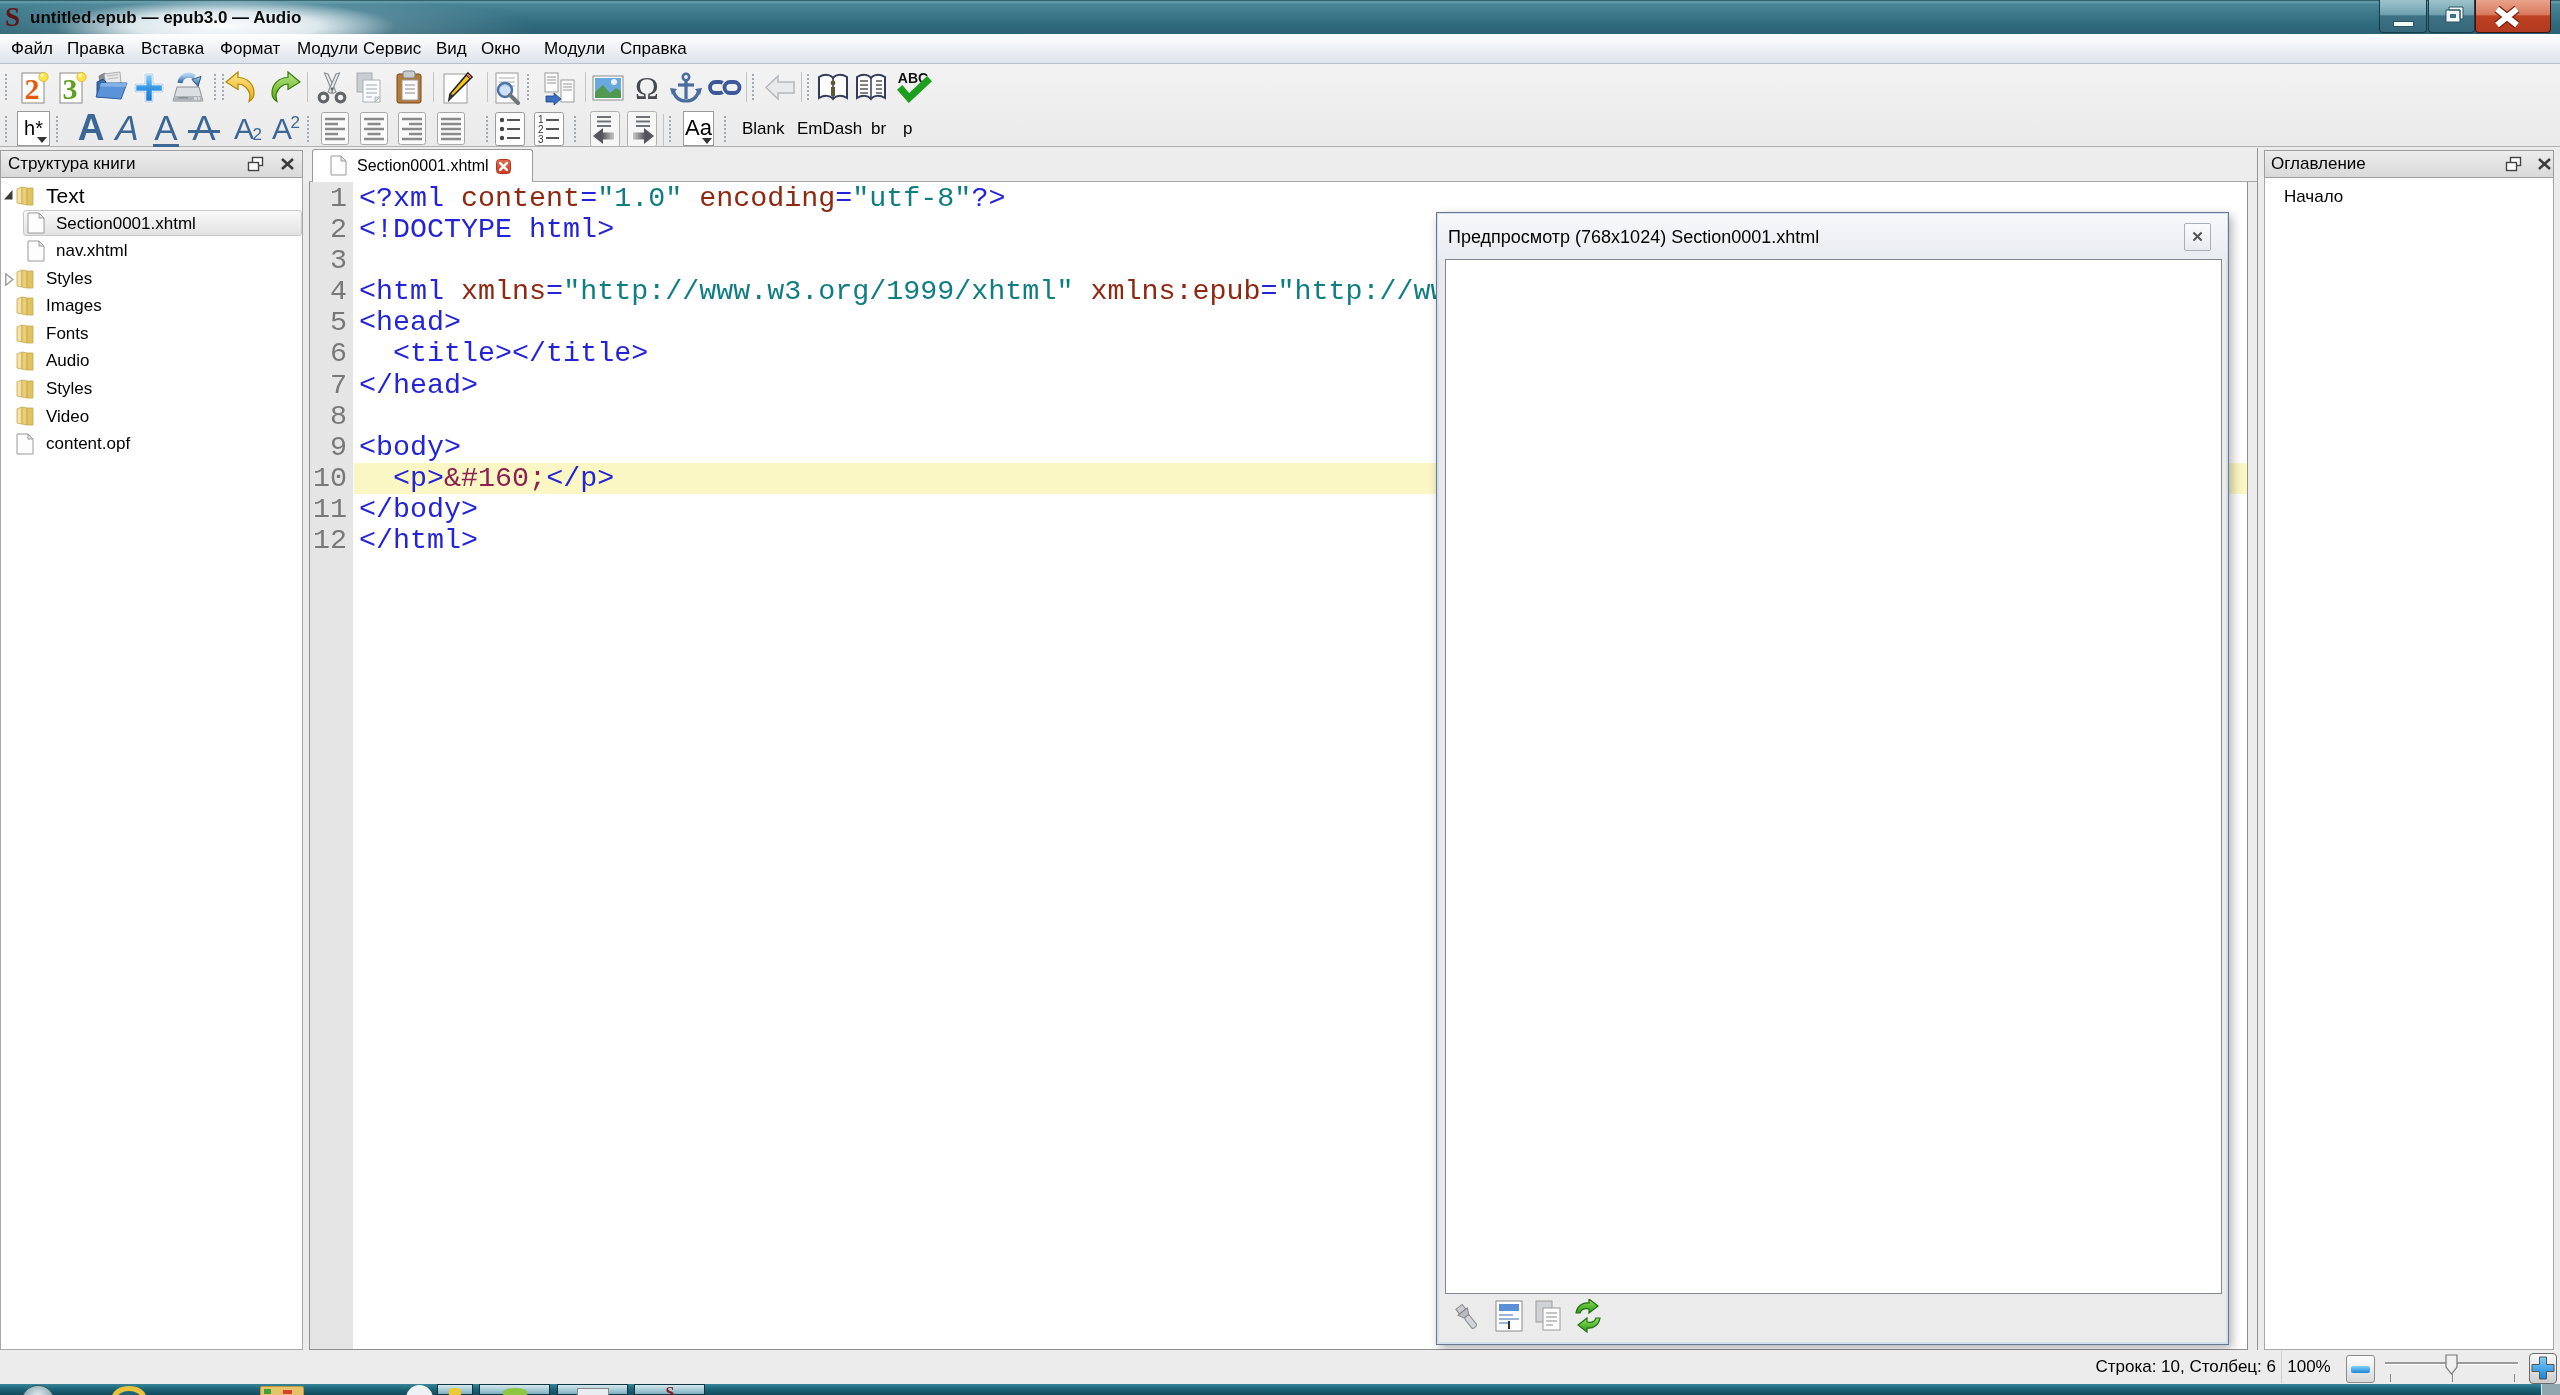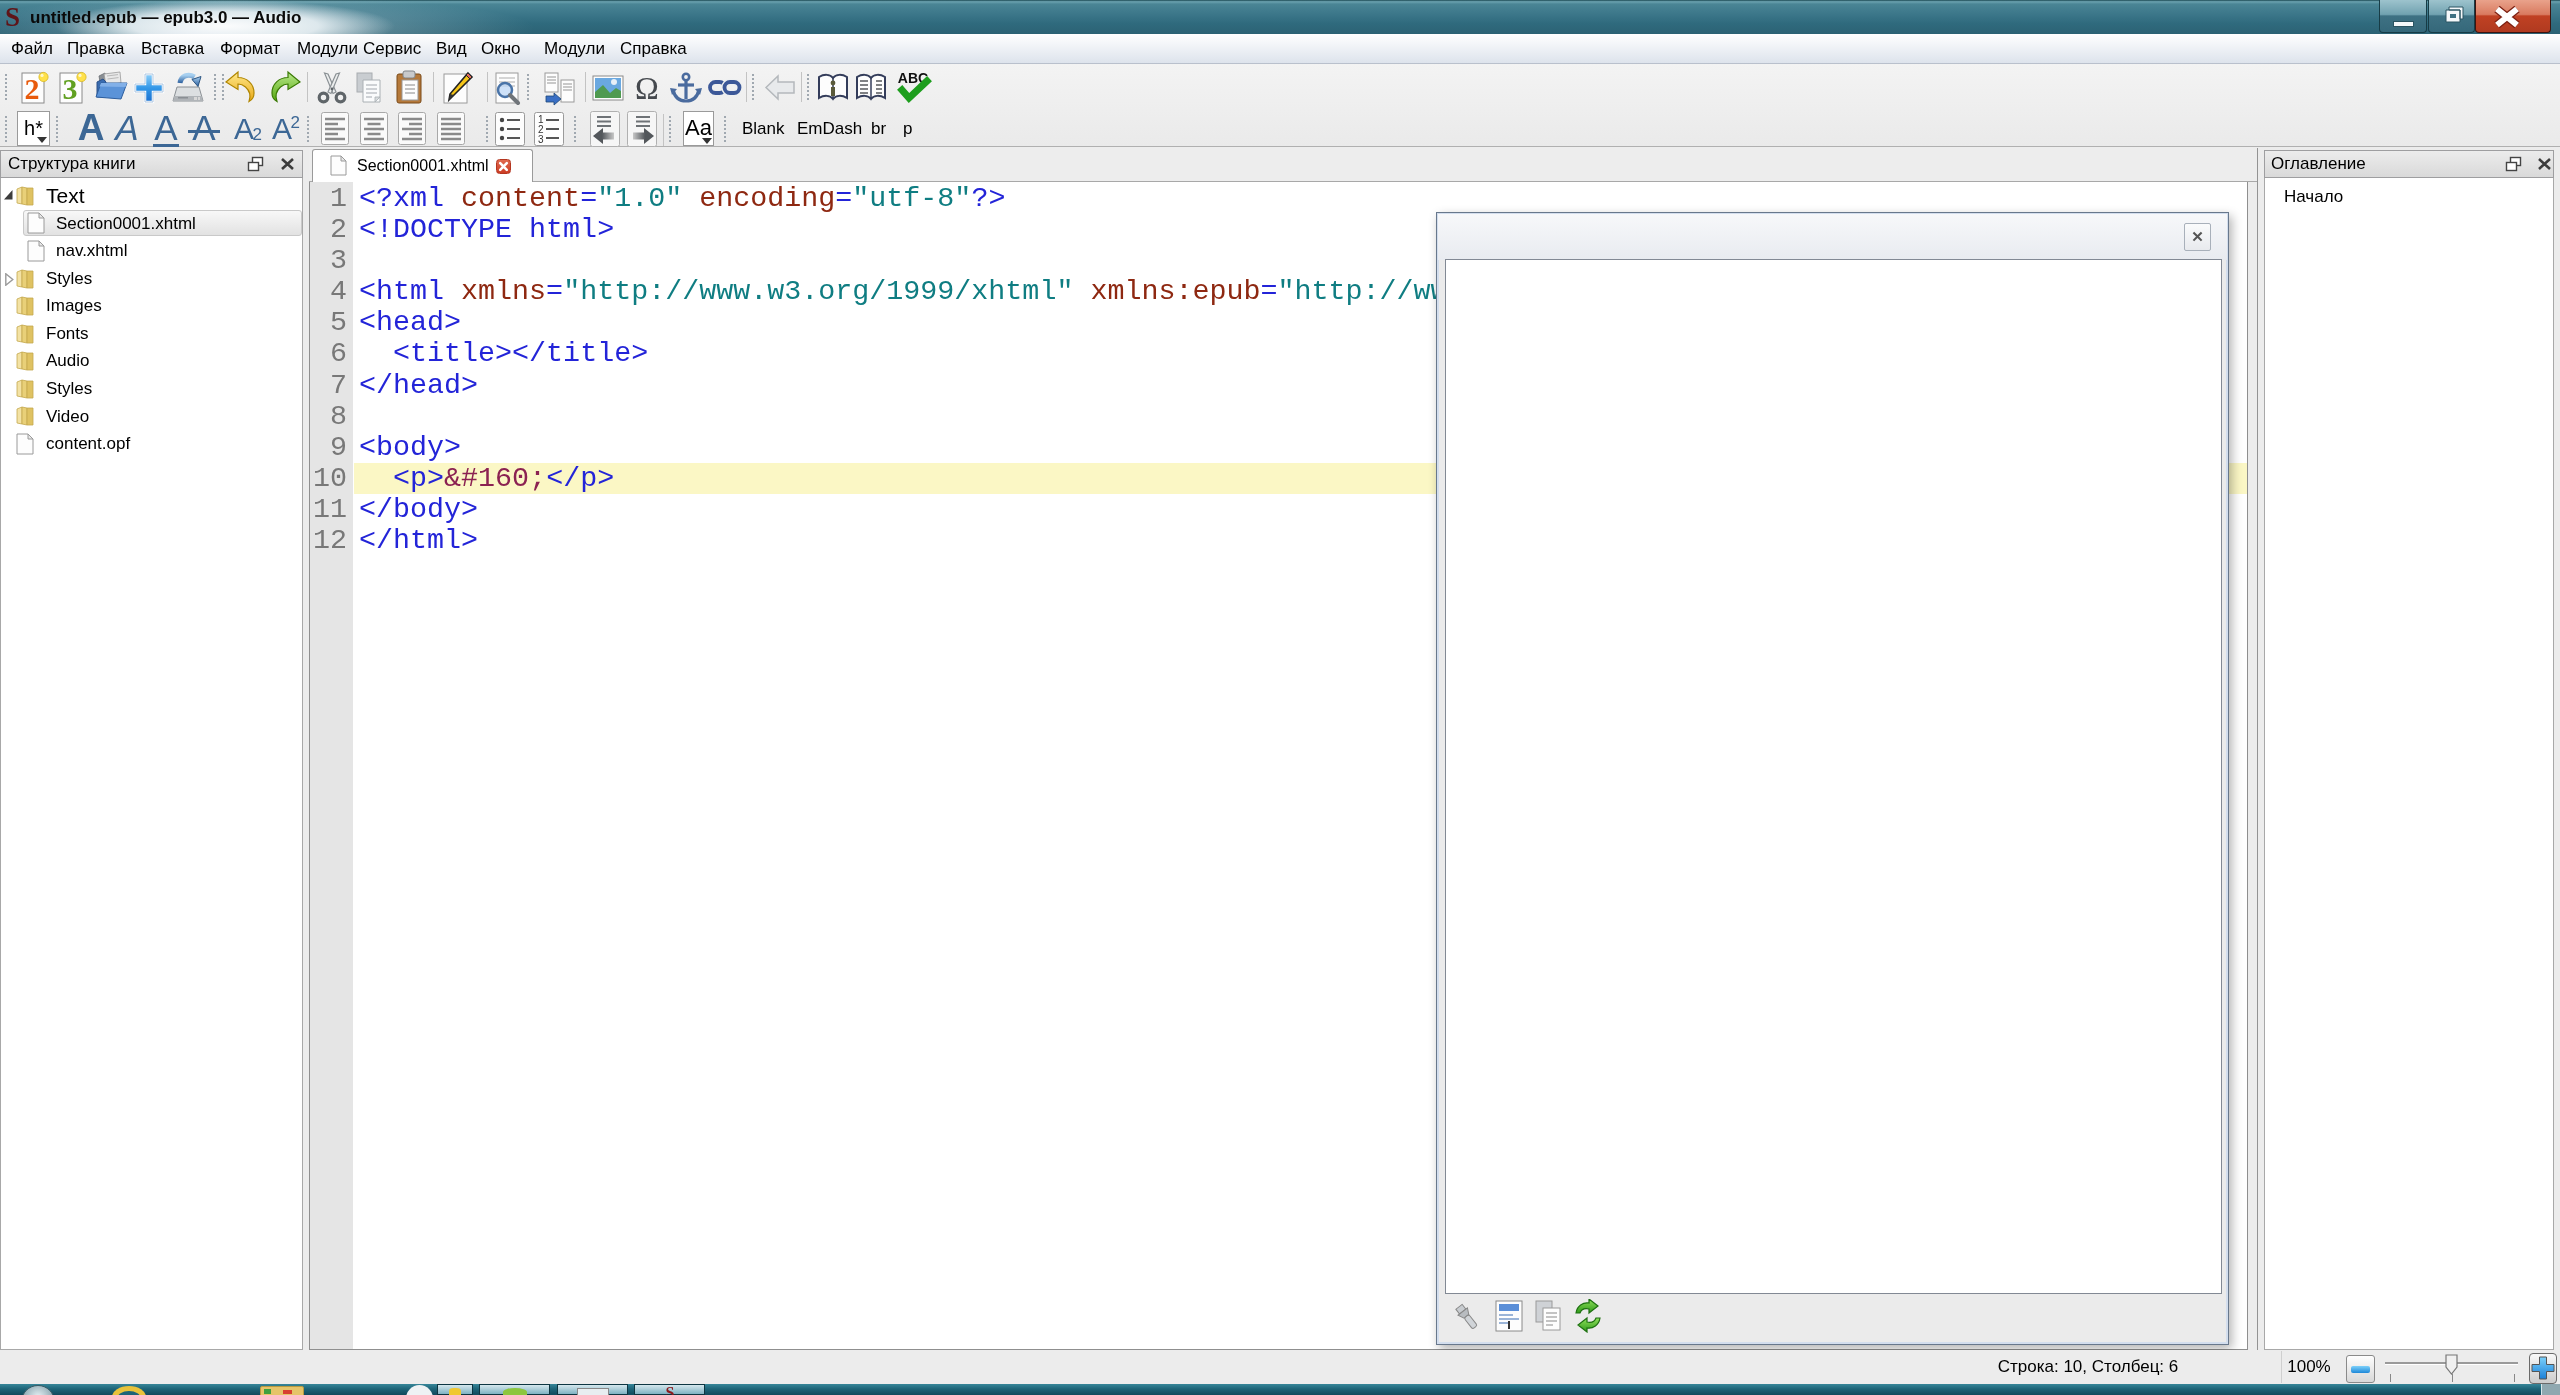--- a/index.html
+++ b/index.html
@@ -447,20 +447,21 @@
 <svg class="abs" style="left:2537px;top:157px" width="15" height="14" viewBox="0 0 15 14">
       <path d="M2 2 L13 12 M13 2 L2 12" stroke="#3c3c3c" stroke-width="2.6"></path>
     </svg>
 </div>
 <div class="abs" style="left:2264px;top:178px;width:290px;height:5px;background:#fff;border-left:1px solid #a8a8a8;border-right:1px solid #a8a8a8"></div>
 <div class="abs" style="left:2264px;top:182px;width:290px;height:1168px;background:#fff;border:1px solid #a8a8a8;border-top:none"></div>
 <div class="abs" style="left:2284px;top:183px;height:27px;line-height:27px;font-size:17px">Начало</div>
 
 <div class="abs" id="preview" style="left:1436px;top:212px;width:793px;height:1133px;background:#ebebeb;border:1px solid #68788c;box-shadow:inset 0 0 0 2px #d3deee, 3px 4px 10px rgba(0,0,0,0.3)">
   <div class="abs" style="left:1px;top:1px;right:1px;height:46px;background:linear-gradient(#f7f8fa,#e8ebf0)"></div>
+  <div class="abs" style="left:11px;top:1px;height:46px;line-height:46px;font-size:18px">Предпросмотр (768x1024) Section0001.xhtml</div>
   <div class="abs" style="left:747px;top:10px;width:27px;height:28px;background:linear-gradient(#fafbfc,#e8eaee);border:1px solid #a8b0ba;border-radius:2px;text-align:center;color:#555;font-size:15px;font-weight:bold;line-height:26px">✕</div>
   <div class="abs" style="left:8px;top:46px;width:777px;height:1035px;background:#fff;border:1px solid #828994"></div>
   <div class="abs" id="pv-icons">
     <svg class="abs" style="left:16px;top:1086px" width="34" height="34" viewBox="0 0 34 34">
         <g transform="rotate(-38 17 17)">
           <rect x="10" y="3" width="8" height="6" fill="#c8ccd0" stroke="#888"></rect>
           <path d="M8 9 L20 9 L17 15 L11 15 Z" fill="#b8bcc0" stroke="#888"></path>
           <rect x="11" y="15" width="6" height="14" rx="2" fill="#d0d4d8" stroke="#888"></rect>
         </g>
       </svg>
@@ -486,21 +487,21 @@
             <stop offset="1" stop-color="#2f9a1a"></stop>
           </linearGradient>
         </defs>
         <path d="M5 14 C6 7 12 3 18 4 L18 0 L27 7 L18 14 L18 10 C13 9 10 11 9 14 Z" fill="url(#grf)" stroke="#1d7010" stroke-width="1.2"></path>
         <path d="M29 19 C28 26 22 30 16 29 L16 33 L7 26 L16 19 L16 23 C21 24 24 22 25 19 Z" fill="url(#grf)" stroke="#1d7010" stroke-width="1.2"></path>
       </svg>
   </div>
 </div>
 
 <div class="abs" style="left:0;top:1350px;width:2560px;height:34px;background:#ececec"></div>
-<div class="abs" style="left:1900px;top:1350px;width:376px;height:34px;line-height:34px;font-size:17px;text-align:center">Строка: 10, Столбец: 6</div>
+<div class="abs" style="left:1900px;top:1350px;width:376px;height:34px;line-height:34px;font-size:17px;text-align:right">Строка: 10, Столбец: 6</div>
 <div class="abs" style="left:2281px;top:1351px;width:1px;height:32px;background:#cfcfcf"></div>
 <div class="abs" style="left:2287px;top:1350px;width:44px;height:34px;line-height:34px;font-size:17px;text-align:center">100%</div>
 <div class="abs" id="zoomctl">
 <div class="abs" style="left:2346px;top:1355px;width:29px;height:28px;border:1px solid #8a8a8a;border-radius:3px;background:linear-gradient(#fefefe,#d8d8d8)">
       <div style="position:absolute;left:4px;top:10px;width:19px;height:7px;border-radius:2px;background:linear-gradient(#7cd0fa,#1e88d8)"></div>
     </div>
 <div class="abs" style="left:2385px;top:1362px;width:133px;height:2px;background:#9a9a9a"></div>
 <div class="abs" style="left:2385px;top:1364px;width:133px;height:1px;background:#fff"></div>
 <svg class="abs" style="left:2445px;top:1354px" width="13" height="21" viewBox="0 0 13 21">
       <path d="M1 1 L12 1 L12 13 L6.5 20 L1 13 Z" fill="#f0f0f0" stroke="#777" stroke-width="1.2"></path>

